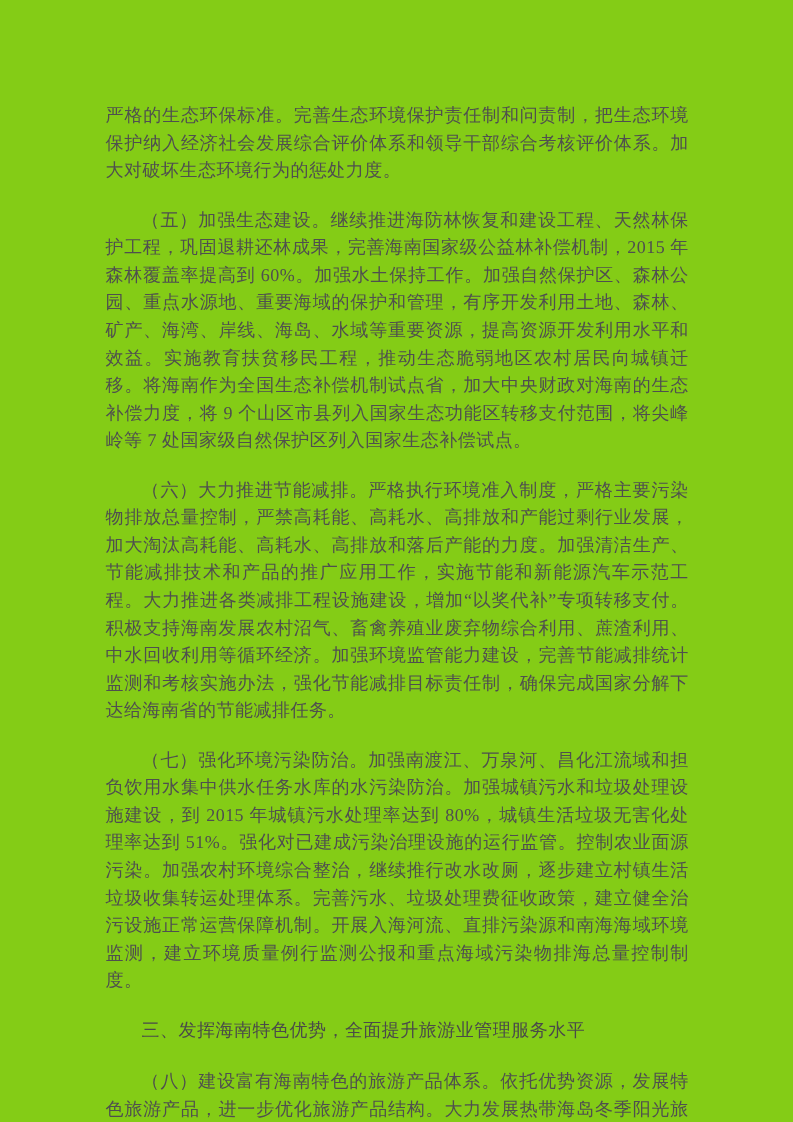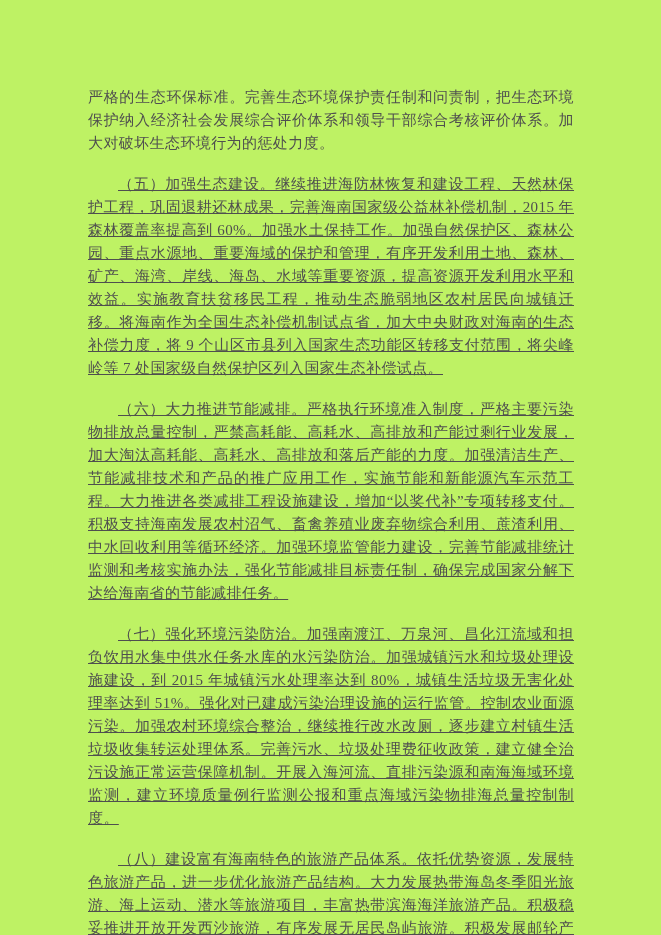--- a/index.html
+++ b/index.html
@@ -10,48 +10,48 @@
   body {
     width: 661px;
     height: 935px;
     overflow: hidden;
     font-family: "Liberation Serif", "DejaVu Serif", serif;
   }
   .page {
     position: relative;
     width: 661px;
     height: 935px;
-    background: #bef264;
+    background: #84cc16;
     box-sizing: border-box;
     padding: 86px 87px 16px 88px;
   }
   .doc-body p {
     margin: 0 0 18px 0;
     font-size: 15px;
     line-height: 23px;
     letter-spacing: 0.4px;
     color: #4f4f4f;
     text-align: justify;
     text-justify: inter-ideograph;
   }
   .doc-body p.indent {
     text-indent: 2em;
-    text-decoration: underline;
   }
   .doc-body p.heading {
     text-indent: 2em;
     margin-top: 12px;
     margin-bottom: 20px;
     color: #4a4a4a;
   }
 </style>
 </head>
 <body>
 
 <div class="page">
   <div class="doc-body">
     <p>严格的生态环保标准。完善生态环境保护责任制和问责制，把生态环境保护纳入经济社会发展综合评价体系和领导干部综合考核评价体系。加大对破坏生态环境行为的惩处力度。</p>
     <p class="indent">（五）加强生态建设。继续推进海防林恢复和建设工程、天然林保护工程，巩固退耕还林成果，完善海南国家级公益林补偿机制，2015 年森林覆盖率提高到 60%。加强水土保持工作。加强自然保护区、森林公园、重点水源地、重要海域的保护和管理，有序开发利用土地、森林、矿产、海湾、岸线、海岛、水域等重要资源，提高资源开发利用水平和效益。实施教育扶贫移民工程，推动生态脆弱地区农村居民向城镇迁移。将海南作为全国生态补偿机制试点省，加大中央财政对海南的生态补偿力度，将 9 个山区市县列入国家生态功能区转移支付范围，将尖峰岭等 7 处国家级自然保护区列入国家生态补偿试点。</p>
     <p class="indent">（六）大力推进节能减排。严格执行环境准入制度，严格主要污染物排放总量控制，严禁高耗能、高耗水、高排放和产能过剩行业发展，加大淘汰高耗能、高耗水、高排放和落后产能的力度。加强清洁生产、节能减排技术和产品的推广应用工作，实施节能和新能源汽车示范工程。大力推进各类减排工程设施建设，增加“以奖代补”专项转移支付。积极支持海南发展农村沼气、畜禽养殖业废弃物综合利用、蔗渣利用、中水回收利用等循环经济。加强环境监管能力建设，完善节能减排统计监测和考核实施办法，强化节能减排目标责任制，确保完成国家分解下达给海南省的节能减排任务。</p>
     <p class="indent">（七）强化环境污染防治。加强南渡江、万泉河、昌化江流域和担负饮用水集中供水任务水库的水污染防治。加强城镇污水和垃圾处理设施建设，到 2015 年城镇污水处理率达到 80%，城镇生活垃圾无害化处理率达到 51%。强化对已建成污染治理设施的运行监管。控制农业面源污染。加强农村环境综合整治，继续推行改水改厕，逐步建立村镇生活垃圾收集转运处理体系。完善污水、垃圾处理费征收政策，建立健全治污设施正常运营保障机制。开展入海河流、直排污染源和南海海域环境监测，建立环境质量例行监测公报和重点海域污染物排海总量控制制度。</p>
+    <p class="heading">三、发挥海南特色优势，全面提升旅游业管理服务水平</p>
     <p class="indent">（八）建设富有海南特色的旅游产品体系。依托优势资源，发展特色旅游产品，进一步优化旅游产品结构。大力发展热带海岛冬季阳光旅游、海上运动、潜水等旅游项目，丰富热带滨海海洋旅游产品。积极稳妥推进开放开发西沙旅游，有序发展无居民岛屿旅游。积极发展邮轮产业，建设邮轮母港，允许境外邮轮公司在海南注册设立经营性机构，开展经批准的国际航线邮轮服务业务。研究完善游艇管理办法，创造条件适当扩大开放水域，做好经批准的</p>
   </div>
 </div>
 
 </body></html>

